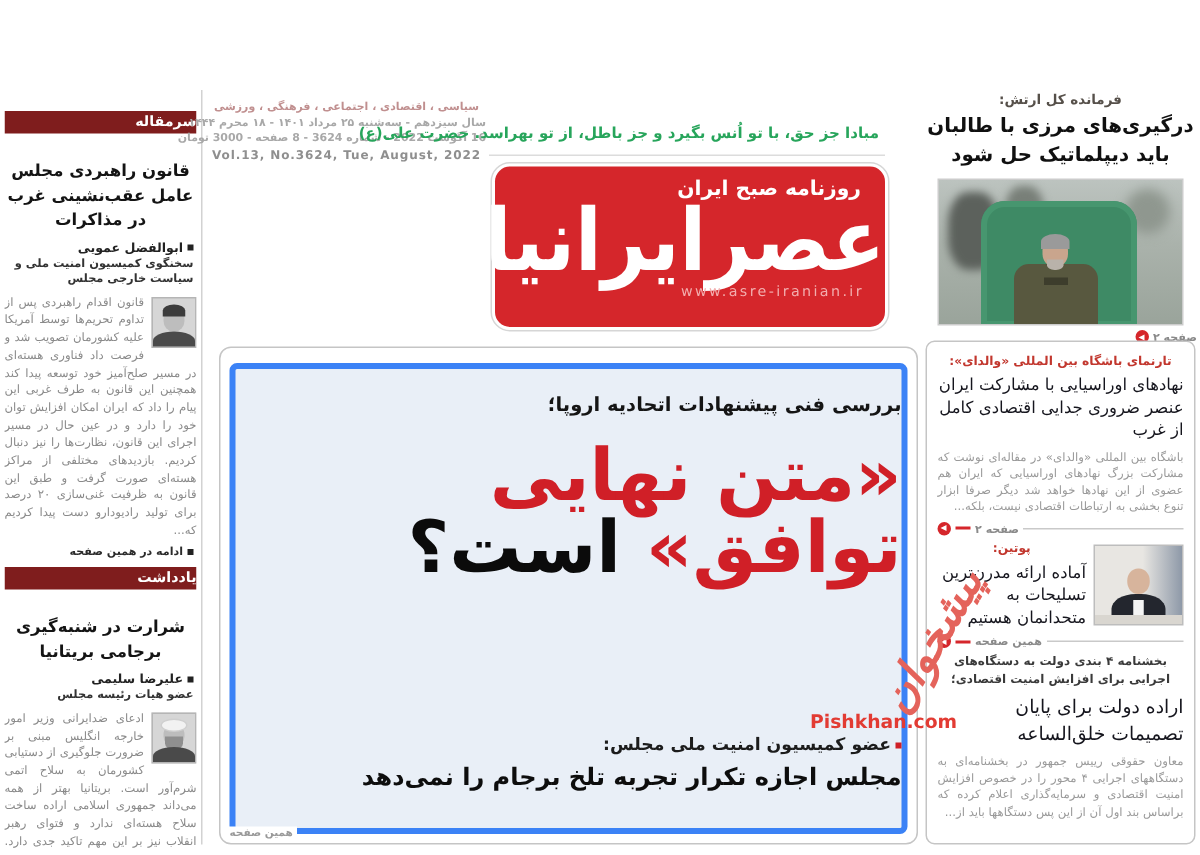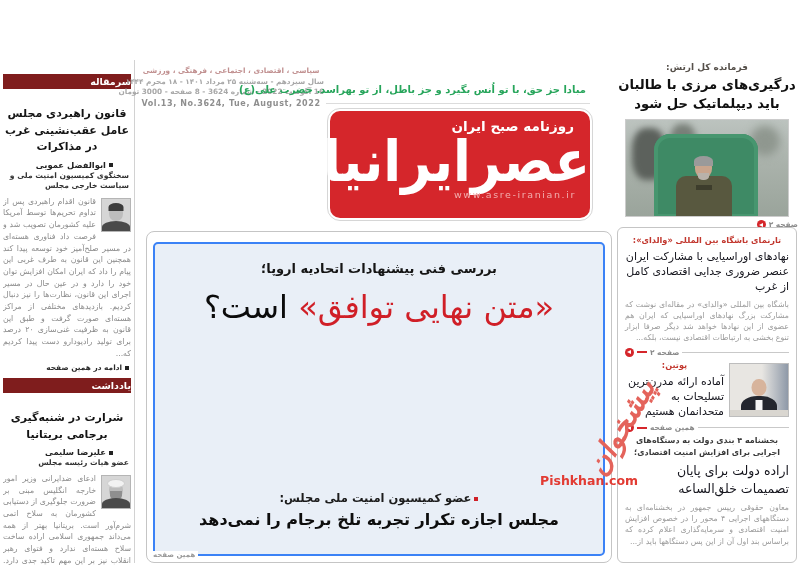--- a/index.html
+++ b/index.html
@@ -6,21 +6,21 @@
   *{box-sizing:border-box;}
   .page{position:relative;width:800px;height:570px;background:#ffffff;overflow:hidden;
         font-family:"DejaVu Sans",sans-serif;}
   .fa{direction:rtl;}
 
   
   .left-col{position:absolute;left:3px;top:74px;width:128px;height:494px;overflow:hidden;}
   .sec-banner{background:#7f1d1d;color:#fff;font-size:9.5px;font-weight:bold;text-align:right;
               padding:2px 0;margin-bottom:17px;}
   .col-headline{font-size:11px;font-weight:800;color:#141414;text-align:center;line-height:1.5;margin:2px 0 4px;}
-  .author-line{font-size:8.4px;font-weight:bold;color:#222;text-align:right;margin:2px 18px 0;}
+  .author-line{font-size:8.4px;font-weight:bold;color:#222;text-align:right;margin:2px 2px 0;}
   .author-role{font-size:7.6px;font-weight:bold;color:#333;text-align:right;margin:1px 2px 4px;line-height:1.4;}
   .bullet-sq{display:inline-block;width:4px;height:4px;background:#222;margin-left:3px;vertical-align:middle;}
   .bullet-sq.red{background:#cf2027;}
   .body-text{font-size:7.8px;color:#8a8a8a;text-align:justify;line-height:1.5;}
   .author-photo{float:right;width:30px;height:34px;margin:2px 0 2px 5px;border:1px solid #b5b5b5;
                 position:relative;overflow:hidden;background:#d6d6d6;}
   .ph-head{position:absolute;left:50%;top:6px;transform:translateX(-50%);width:14px;height:16px;
            border-radius:50% 50% 45% 45%;background:#bdbdbd;}
   .ph-hair{position:absolute;left:50%;top:4px;transform:translateX(-50%);width:15px;height:8px;
            border-radius:50% 50% 0 0;background:#3c3c3c;}
@@ -70,24 +70,24 @@
   .ap-beard{position:absolute;right:79px;bottom:36px;width:11px;height:7px;background:#b9b2aa;border-radius:0 0 45% 45%;}
   .page-ref{display:flex;justify-content:flex-end;align-items:center;gap:3px;margin-top:2px;direction:ltr;}
   .ref-icon{width:9px;height:9px;border-radius:50%;background:#d5262b;position:relative;flex:0 0 auto;}
   .ref-icon::after{content:"";position:absolute;left:2px;top:2.4px;border-top:2.2px solid transparent;
                    border-bottom:2.2px solid transparent;border-right:4px solid #ffffff;}
   .ref-label{font-size:7.4px;font-weight:bold;color:#8a8a8a;}
 
   
   .boxA{position:absolute;left:146px;top:231px;width:466px;height:332px;border:1px solid #c5c5c5;border-radius:8px;background:#fff;}
   .blue-box{position:absolute;left:153px;top:242px;width:452px;height:314px;background:#e9eff7;
-            border:2px solid #3b82f6;border-radius:5px;text-align:center;}
+            border:4px solid #3b82f6;border-radius:5px;text-align:right;}
   .main-kicker{margin-top:17px;font-size:13px;font-weight:800;color:#151515;}
   .main-h1{margin-top:11px;font-size:44px;font-weight:900;color:#0b0b0b;line-height:1;}
-  .main-h2{margin-top:15px;font-size:32px;font-weight:400;line-height:1;color:#0b0b0b;}
+  .main-h2{margin-top:15px;font-size:48px;font-weight:700;line-height:1;color:#0b0b0b;}
   .main-h2 .red{color:#d01f27;}
   .main-bottom{position:absolute;bottom:25px;left:0;right:0;}
   .sub-kicker{font-size:11.5px;font-weight:bold;color:#1c1c1c;}
   .sub-headline{margin-top:5px;font-size:16px;font-weight:800;color:#0d0d0d;}
   .boxA-label{position:absolute;left:150px;top:551px;font-size:7px;font-weight:bold;color:#999;background:#fff;padding:0 3px;}
 
   
   .watermark{position:absolute;left:538px;top:394px;width:120px;height:96px;z-index:6;}
   .wm-fa{position:absolute;left:30px;top:16px;font-size:29px;font-weight:bold;font-style:italic;
          color:#e4635b;transform:rotate(-60deg);white-space:nowrap;}

